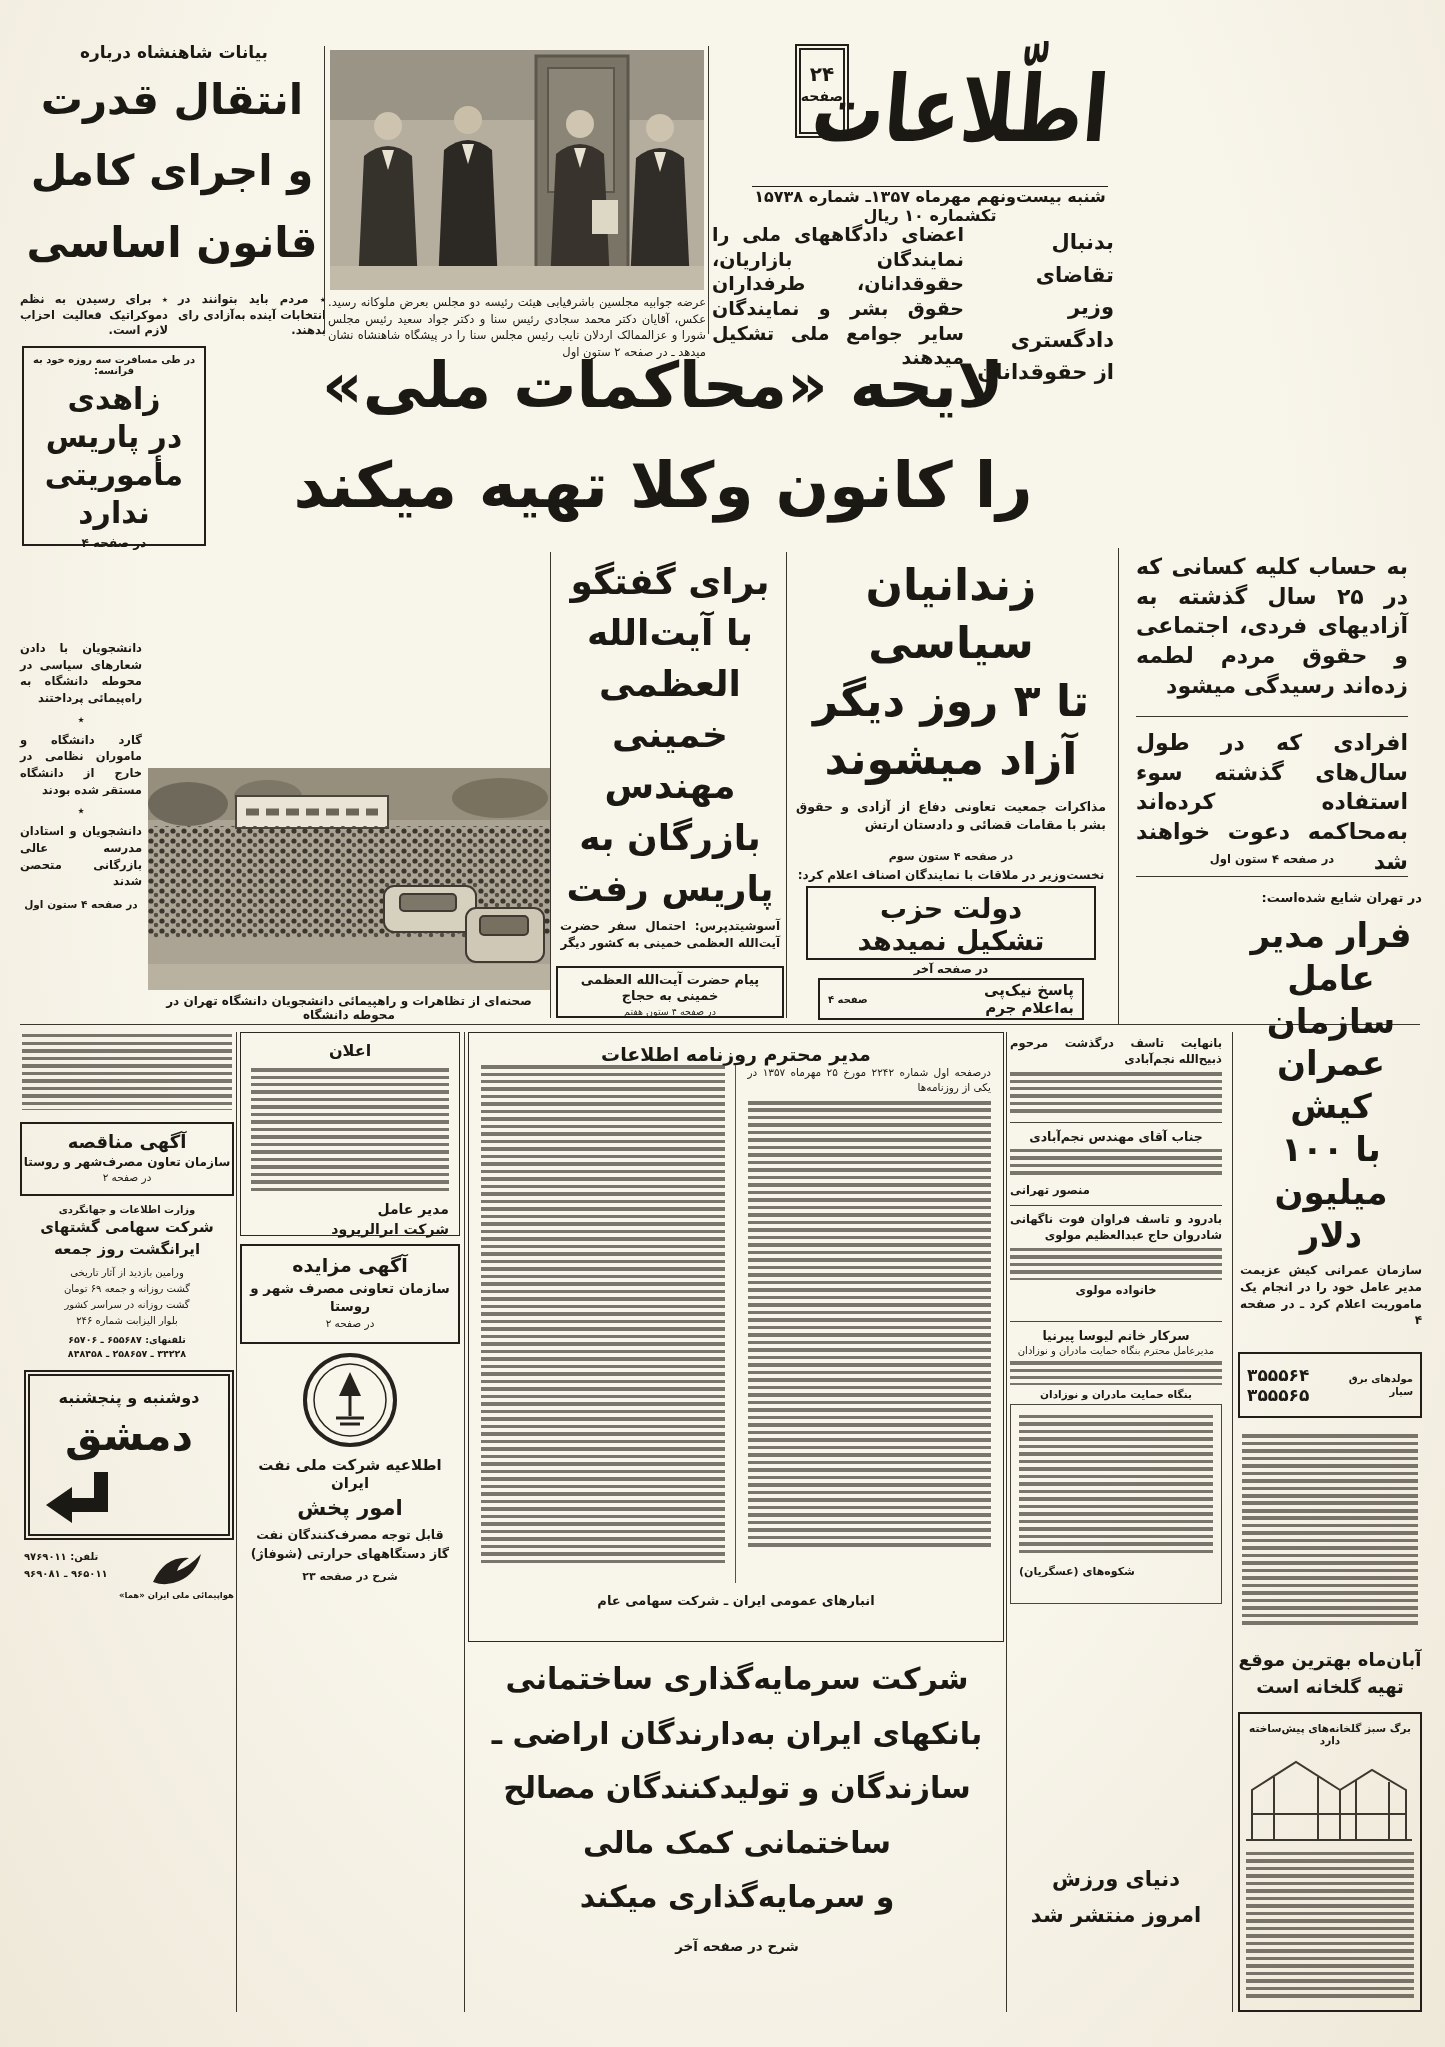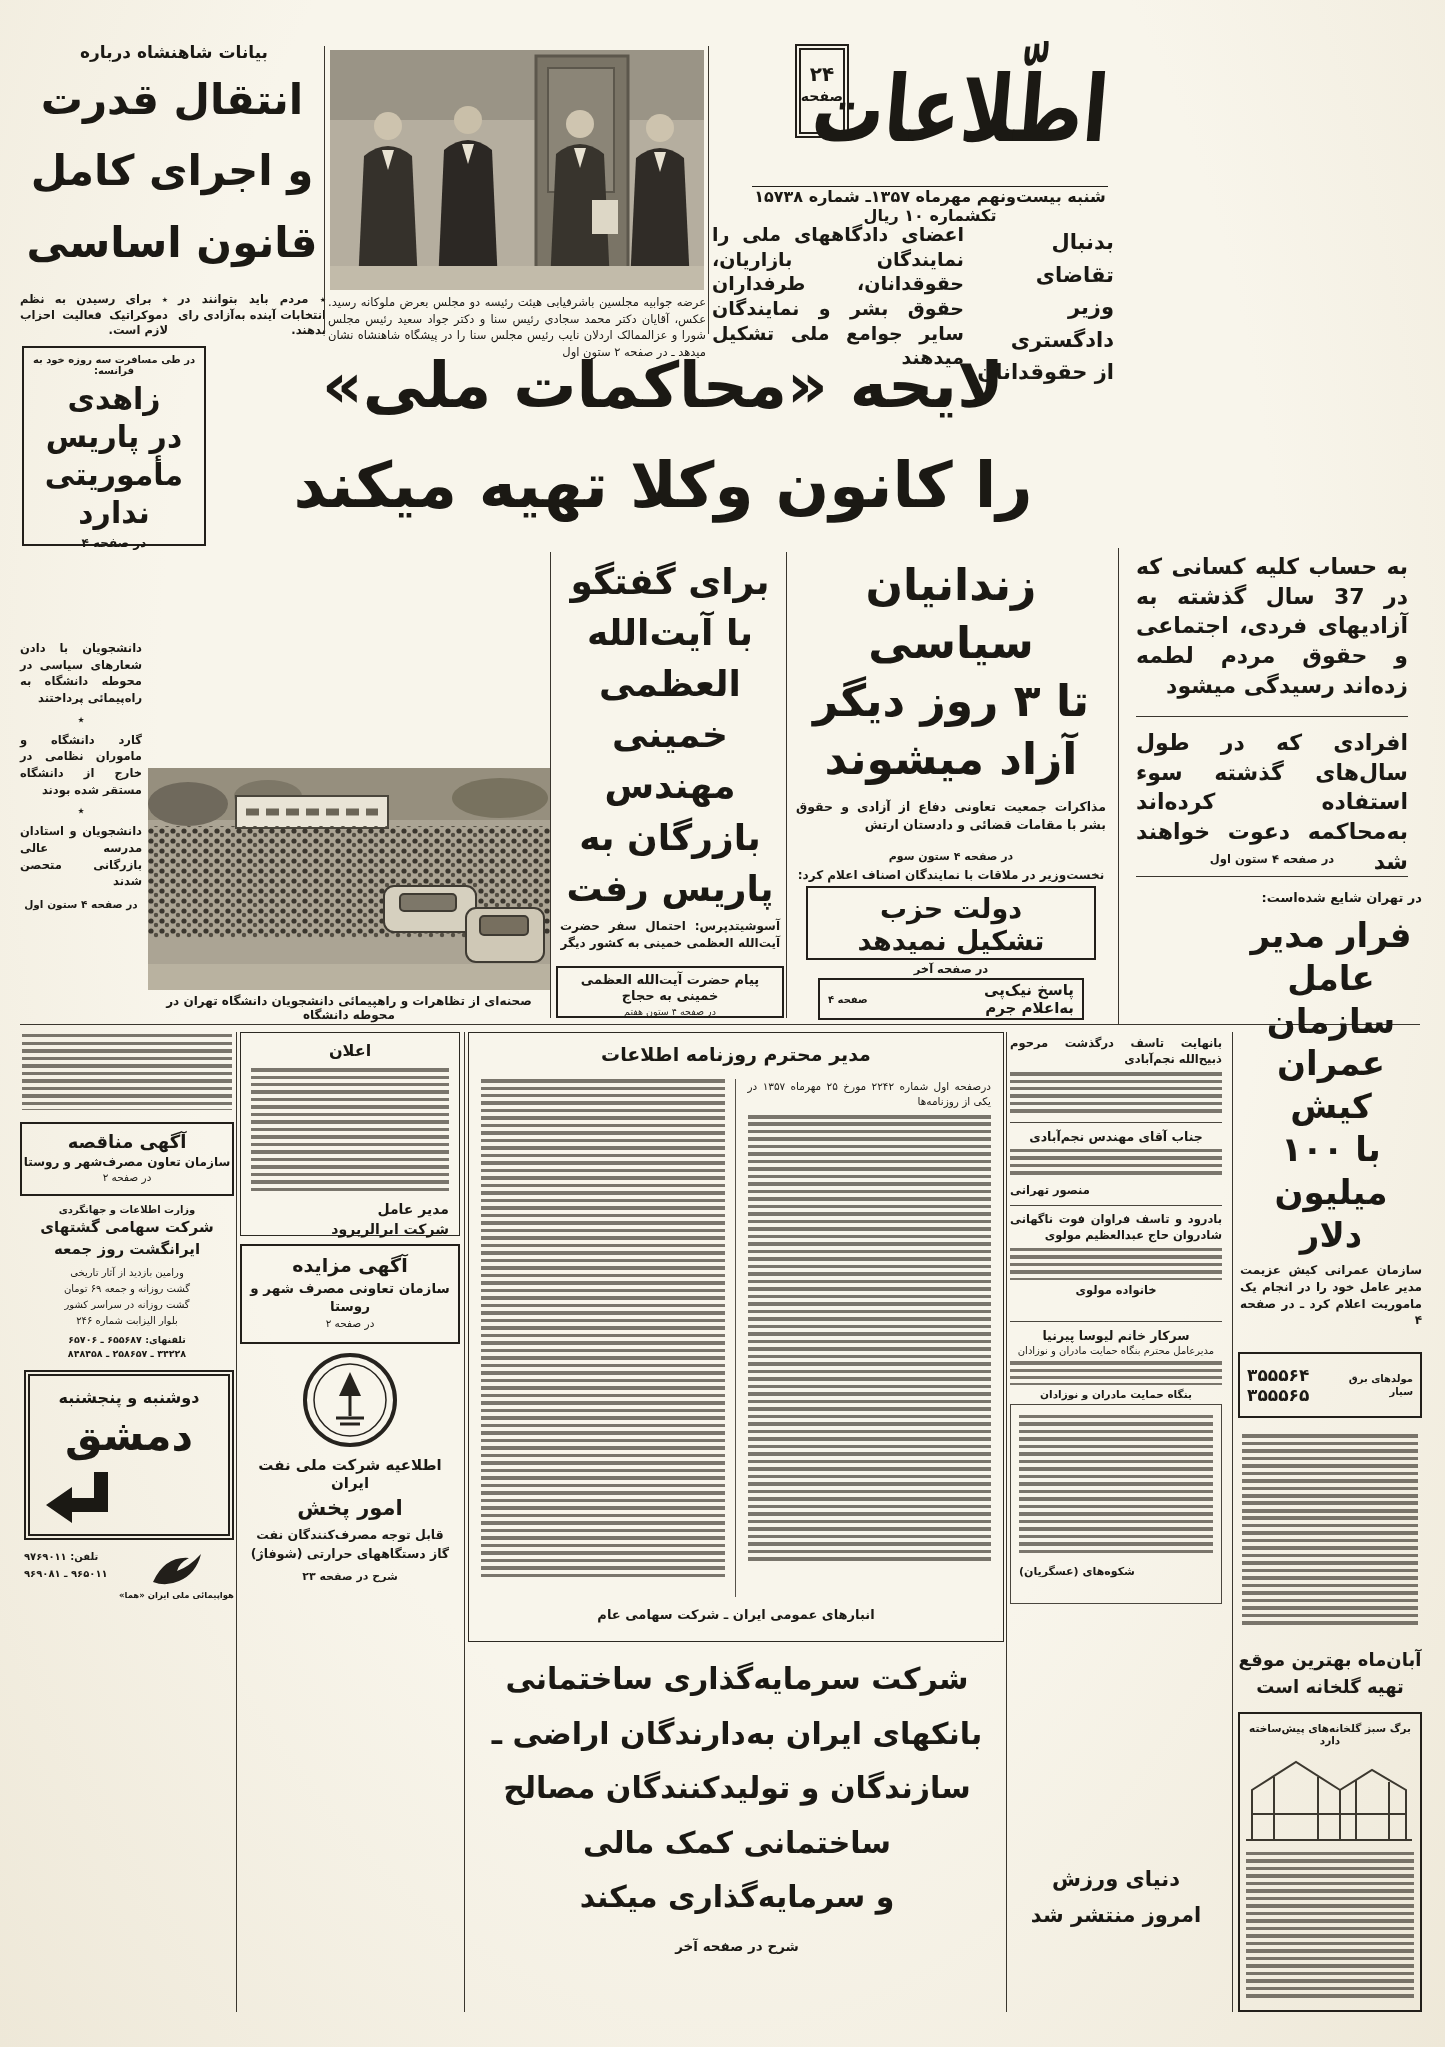--- a/index.html
+++ b/index.html
@@ -155,21 +155,21 @@
     <div class="b pre" style="font-size:27px;line-height:1.2">دولت حزب
 تشکیل نمیدهد</div>
   </div>
   <div class="abs b ctr" style="left:792px;top:962px;width:318px;font-size:11.5px">در صفحه آخر</div>
   <div class="abs box" style="left:818px;top:978px;width:266px;height:42px;padding:2px 8px;display:flex;align-items:center;justify-content:space-between">
     <div class="b pre" style="font-size:15px;line-height:1.2">پاسخ نیک‌پی
 به‌اعلام جرم</div>
     <div class="b" style="font-size:10px">صفحه ۴</div>
   </div>
 
-  <div class="abs b jst" style="left:1136px;top:552px;width:272px;font-size:22px;line-height:1.35">به حساب کلیه کسانی که در 37 سال گذشته به آزادیهای فردی، اجتماعی و حقوق مردم لطمه زده‌اند رسیدگی میشود</div>
+  <div class="abs b jst" style="left:1136px;top:552px;width:272px;font-size:22px;line-height:1.35">به حساب کلیه کسانی که در ۲۵ سال گذشته به آزادیهای فردی، اجتماعی و حقوق مردم لطمه زده‌اند رسیدگی میشود</div>
   <div class="abs hr" style="left:1136px;top:716px;width:272px"></div>
   <div class="abs b jst" style="left:1136px;top:728px;width:272px;font-size:22px;line-height:1.35">افرادی که در طول سال‌های گذشته سوء استفاده کرده‌اند به‌محاکمه دعوت خواهند شد</div>
   <div class="abs b ctr" style="left:1136px;top:852px;width:272px;font-size:11.5px">در صفحه ۴ ستون اول</div>
   <div class="abs hr" style="left:1136px;top:876px;width:272px"></div>
   <div class="abs b" style="left:1240px;top:890px;width:182px;font-size:13px;text-align:right">در تهران شایع شده‌است:</div>
   <div class="abs b ctr pre" style="left:1240px;top:914px;width:182px;font-size:34px;line-height:1.26">فرار مدیر
 عامل
 سازمان
 عمران
 کیش
@@ -235,21 +235,21 @@
   <div class="abs" style="left:1010px;top:1404px;width:212px;height:200px;border:1px solid #4a463e;padding:10px 8px">
     <div class="bars sm" style="height:140px"></div>
     <div class="b" style="font-size:11px;text-align:left;margin-top:10px">شکوه‌های (عسگریان)</div>
   </div>
 
   <div class="abs b ctr pre" style="left:1010px;top:1862px;width:212px;font-size:21px;line-height:1.7">دنیای ورزش
 امروز منتشر شد</div>
 
   <div class="abs" style="left:468px;top:1032px;width:536px;height:610px;border:1.5px solid #2c2922;padding:10px 12px">
     <div class="b ctr" style="font-size:19px">مدیر محترم روزنامه اطلاعات</div>
-    <div style="display:flex;gap:10px;margin-top:14px;height:518px">
+    <div style="display:flex;gap:10px;margin-top:0;height:518px">
       <div style="flex:1;border-left:1px solid #56524a;padding-left:12px">
         <div class="jst" style="font-size:10.5px;line-height:1.45">درصفحه اول شماره ۲۲۴۲ مورخ ۲۵ مهرماه ۱۳۵۷ در یکی از روزنامه‌ها</div>
         <div class="bars sm" style="height:448px;margin-top:6px"></div>
       </div>
       <div style="flex:1">
         <div class="bars sm" style="height:500px"></div>
       </div>
     </div>
     <div class="b ctr" style="font-size:13px;margin-top:10px">انبارهای عمومی ایران ـ شرکت سهامی عام</div>
   </div>

